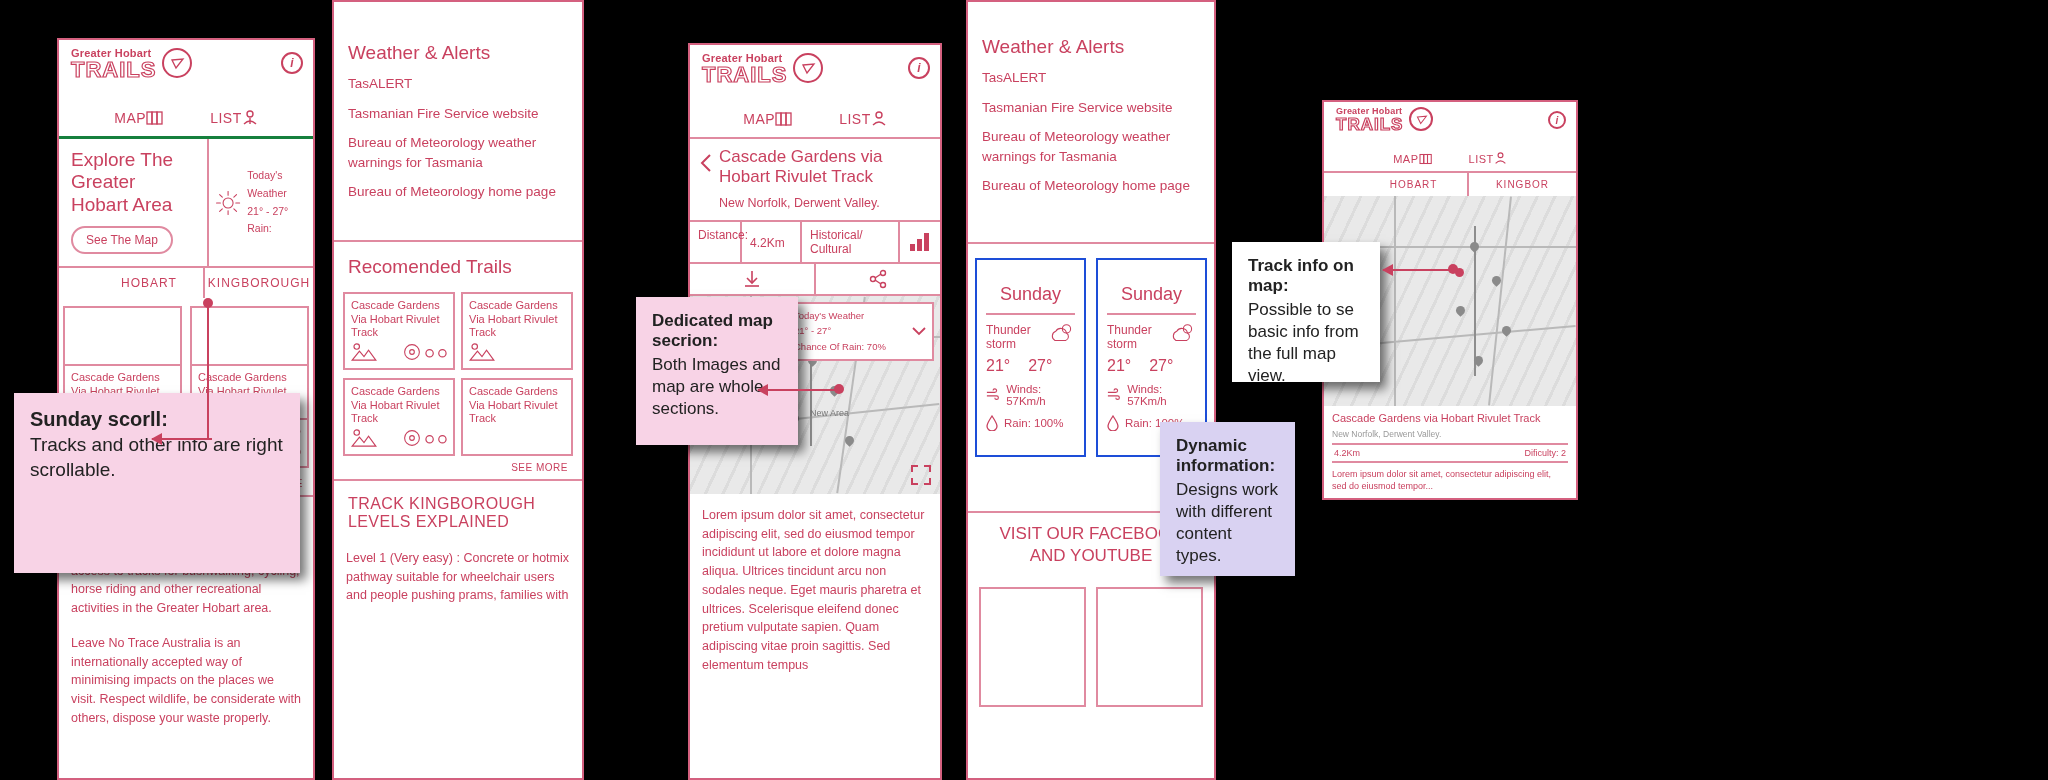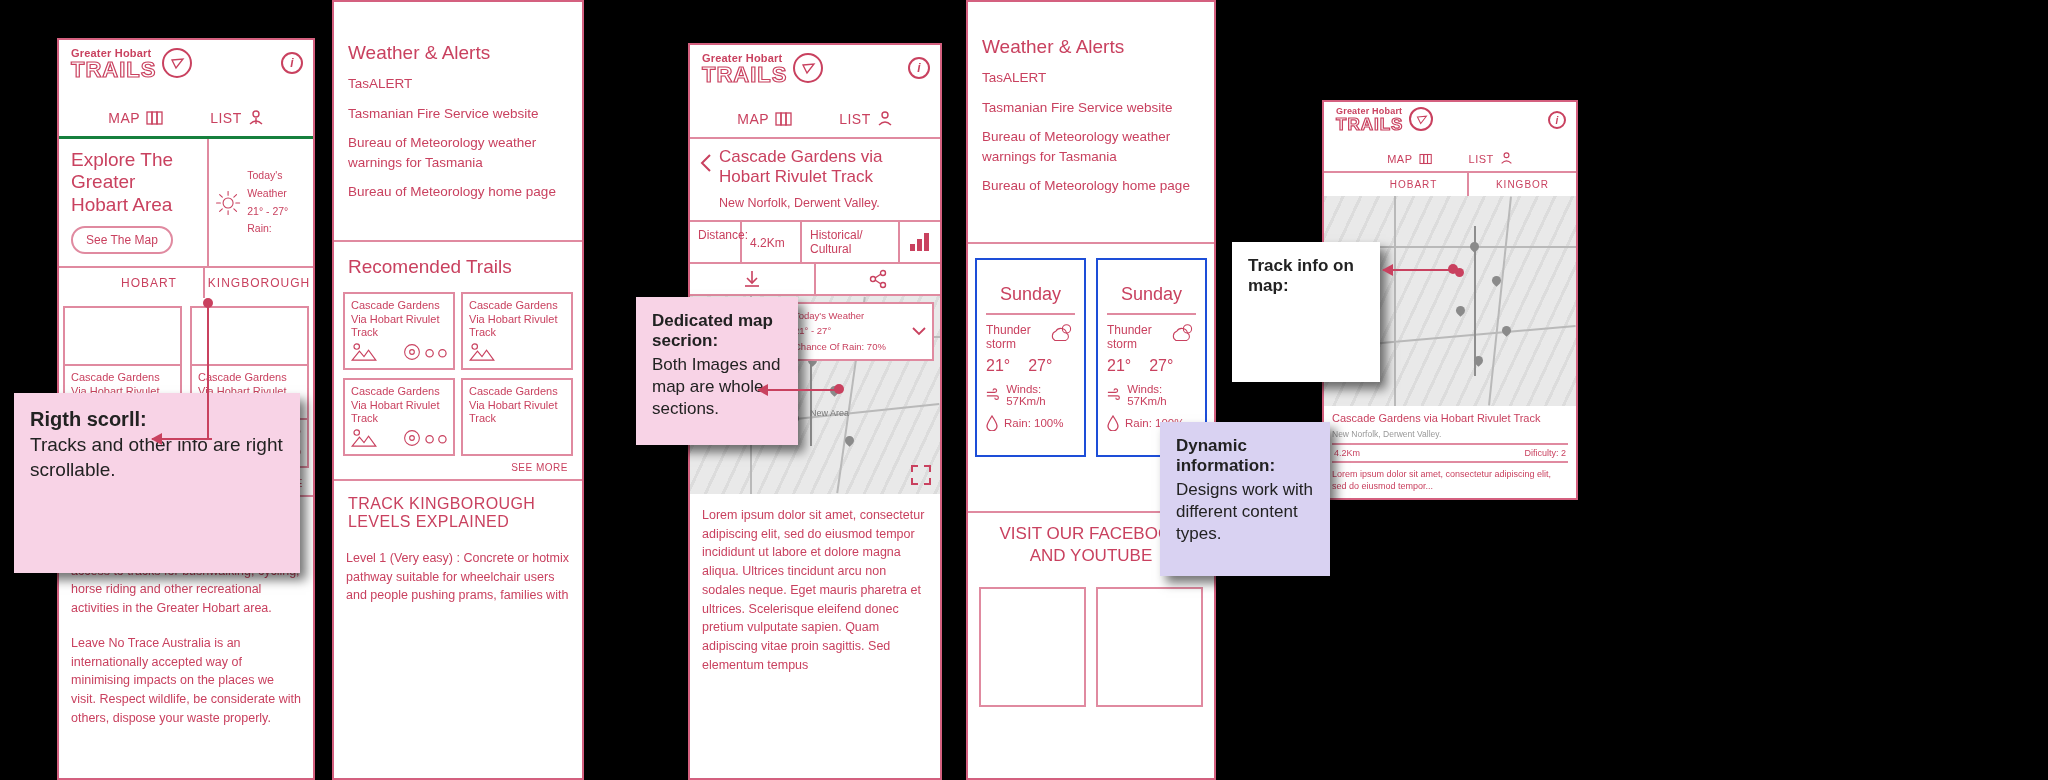--- a/index.html
+++ b/index.html
@@ -17,21 +17,21 @@
   .logo-big { font-size: 22px; font-weight: bold; letter-spacing: 1px;
     color: #fff; -webkit-text-stroke: 1.2px #c9415f; }
   .nav-icon-circle { width: 30px; height: 30px; border: 2px solid #c9415f;
     border-radius: 50%; display:flex; align-items:center; justify-content:center; margin-left: 6px;}
   .info-btn { position: absolute; right: 10px; top: 12px; width: 22px; height: 22px;
     border: 2px solid #c9415f; border-radius: 50%; display:flex; align-items:center;
     justify-content:center; font-size: 12px; font-style: italic; font-weight: bold; }
 
   .navrow { display: flex; justify-content: center; gap: 46px; align-items: center;
     padding: 8px 0 10px 0; font-size: 14px; letter-spacing: .5px; }
-  .navitem { display:flex; align-items:center; gap: 6px; }
+  .navitem { display:flex; align-items:center; }
 
   .hr { border-top: 2px solid #e08aa0; }
 
   .explore-row { display:flex; border-top: 3px solid #15803d; }
   .explore-left { flex: 1.35; padding: 10px 12px 12px 12px; }
   .explore-title { font-size: 19px; line-height: 1.18; font-weight: 400; }
   .see-map-btn { display:inline-block; margin-top: 10px; border: 2px solid #e08aa0;
     border-radius: 16px; padding: 5px 13px; font-size: 12px; }
   .wx-card { flex: 1; border-left: 2px solid #e08aa0; display: flex; align-items: center;
     gap: 6px; padding: 8px 6px; }
@@ -563,38 +563,39 @@
         <svg width="22" height="17" viewBox="0 0 28 22">
             <circle cx="6" cy="5" r="3" fill="none" stroke="#c9415f" stroke-width="1.3"></circle>
             <path d="M1 20 L9 10 L14 16 L19 9 L27 20 Z" fill="none" stroke="#c9415f" stroke-width="1.3"></path>
           </svg>
 
       </div>
     </div>
   </div>
 
   <div class="callout pink-note" style="left:14px; top:393px; width:286px; height:180px;">
-    <b>Rigth scorll:</b>
+    <b>Sunday scorll:</b>
     <div class="ctext">Tracks and other info are right scrollable.</div>
   </div>
   <div class="arrow" style="left:152px; top:438px; width:60px;"></div>
   <div class="dot" style="left:203px; top:298px;"></div>
   <div style="position:absolute; left:207px; top:303px; width:2px; height:136px; background:#c9415f;"></div>
 
   <div class="callout pink-note" style="left:636px; top:297px; width:162px; height:148px;">
     <b style="font-size:17px;">Dedicated map secrion:</b>
     <div class="ctext" style="font-size:17px;">Both Images and map are whole sections.</div>
   </div>
   <div class="arrow" style="left:758px; top:389px; width:82px;"></div>
   <div class="dot" style="left:834px; top:384px;"></div>
 
-  <div class="callout lilac-note" style="left:1160px; top:422px; width:170px; height:154px;">
+  <div class="callout lilac-note" style="left:1160px; top:422px; width:135px; height:154px;">
     <b style="font-size:17px;">Dynamic information:</b>
     <div class="ctext" style="font-size:17px;">Designs work with different content types.</div>
   </div>
 
   <div class="callout white-note" style="left:1232px; top:242px; width:148px; height:140px;">
     <b style="font-size:17px;">Track info on map:</b>
+    <div class="ctext" style="font-size:17px;">Possible to se basic info from the full map view.</div>
   </div>
   <div class="arrow" style="left:1383px; top:269px; width:70px;"></div>
   <div class="dot" style="left:1448px; top:264px;"></div>
 
 </div>
 
 </body></html>

